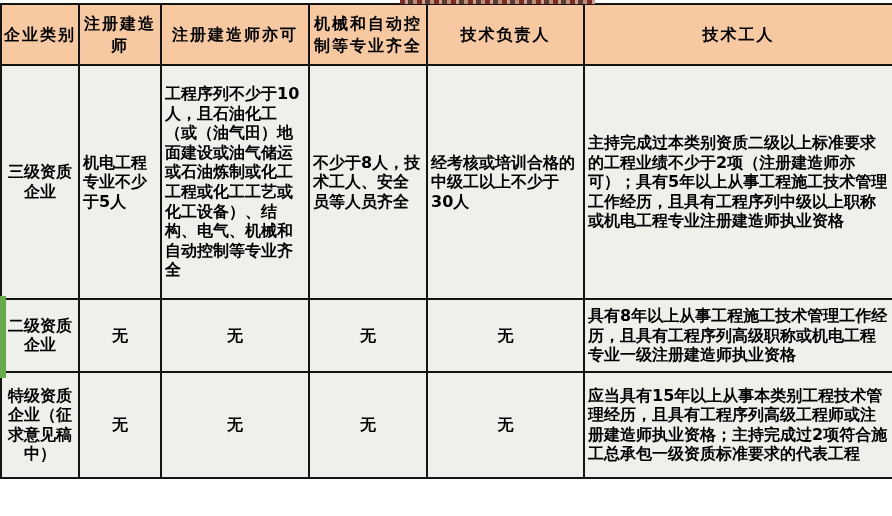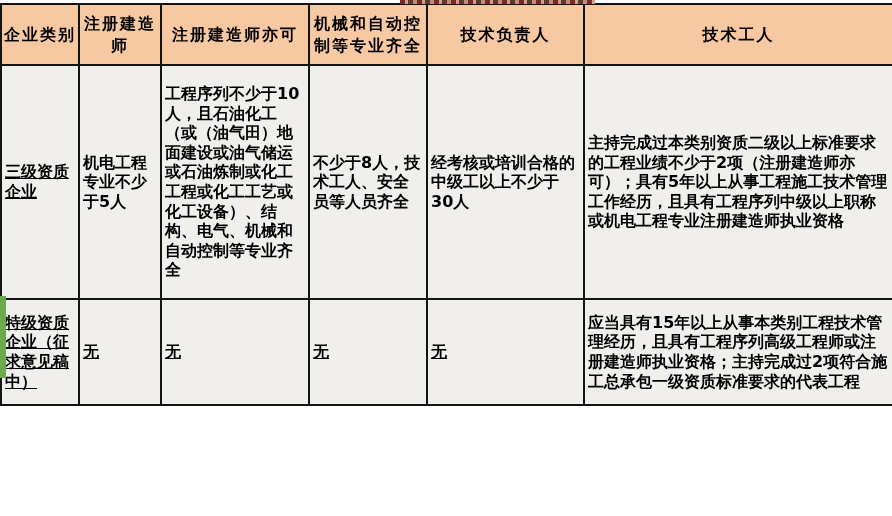--- a/index.html
+++ b/index.html
@@ -38,21 +38,21 @@
     text-align: center;
     vertical-align: middle;
   }
   .qual-table td {
     background: #f1efec;
     font-size: 16px;
     line-height: 1.22;
     padding: 6px 3px;
     vertical-align: middle;
   }
-  td.center { text-align: left; text-decoration: underline; }
+  td.center { text-align: center; }
   td.left   { text-align: left; }
   tr.r-header { height: 61px; }
   tr.r-0 { height: 234px; }
   tr.r-1 { height: 63px; }
   tr.r-2 { height: 45px; }
   tr.r-3 { height: 106px; }
   
   .green-strip {
     position: absolute;
     left: 0;
@@ -103,20 +103,28 @@
 
       <tr class="r-0">
         <td class="center">三级资质企业</td>
         <td class="left">机电工程专业不少于5人</td>
         <td class="left">工程序列不少于10人，且石油化工（或（油气田）地面建设或油气储运或石油炼制或化工工程或化工工艺或化工设备）、结构、电气、机械和自动控制等专业齐全</td>
         <td class="left">不少于8人，技术工人、安全员等人员齐全</td>
         <td class="left">经考核或培训合格的中级工以上不少于30人</td>
         <td class="left">主持完成过本类别资质二级以上标准要求的工程业绩不少于2项（注册建造师亦可）；具有5年以上从事工程施工技术管理工作经历，且具有工程序列中级以上职称或机电工程专业注册建造师执业资格</td>
       </tr>
 
+      <tr class="r-1">
+        <td class="center">二级资质企业</td>
+        <td class="center">无</td>
+        <td class="center">无</td>
+        <td class="center">无</td>
+        <td class="center">无</td>
+        <td class="left">具有8年以上从事工程施工技术管理工作经历，且具有工程序列高级职称或机电工程专业一级注册建造师执业资格</td>
+      </tr>
 
 
       <tr class="r-3">
         <td class="center">特级资质企业（征求意见稿中）</td>
         <td class="center">无</td>
         <td class="center">无</td>
         <td class="center">无</td>
         <td class="center">无</td>
         <td class="left">应当具有15年以上从事本类别工程技术管理经历，且具有工程序列高级工程师或注册建造师执业资格；主持完成过2项符合施工总承包一级资质标准要求的代表工程</td>
       </tr>

